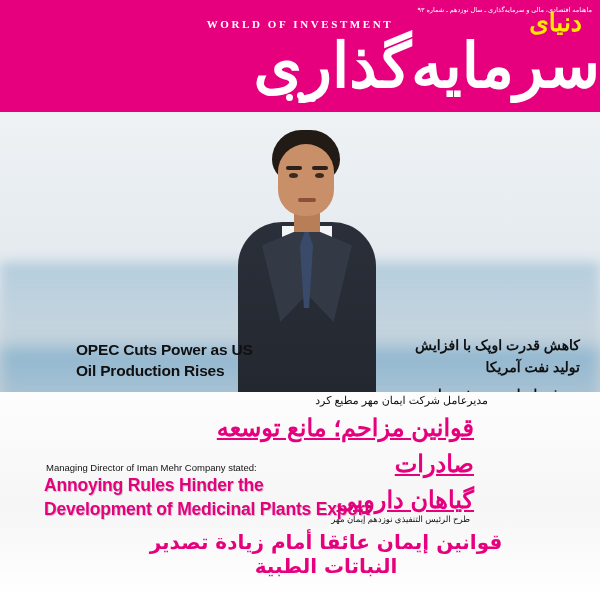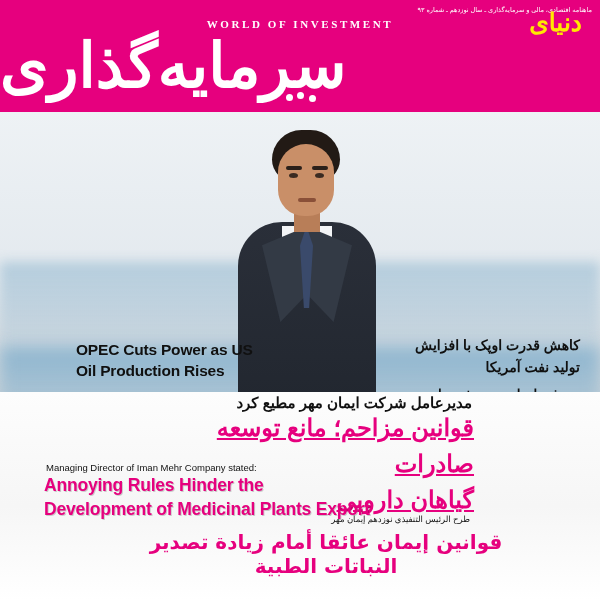--- a/index.html
+++ b/index.html
@@ -64,21 +64,21 @@
     font-weight: bold;
     color: #ffe800;
     direction: rtl;
     line-height: 1;
   }
   .logo-fa {
     position: absolute;
     left: 0;
     right: 0;
     top: 30px;
-    text-align: left;
+    text-align: right;
     color: #ffffff;
     font-size: 62px;
     font-weight: bold;
     direction: rtl;
     line-height: 1.15;
     letter-spacing: -1px;
     white-space: nowrap;
   }
   .dots {
     position: absolute;
@@ -245,25 +245,25 @@
   
   .lower {
     position: absolute;
     left: 0; top: 392px;
     width: 600px;
     height: 208px;
     background: linear-gradient(180deg, #fdfdfd 0%, #f6f6f6 55%, #ffffff 100%);
   }
   .kicker-fa {
     position: absolute;
-    right: 128px; top: 2px;
-    font-size: 15px;
+    right: 112px; top: 2px;
+    font-size: 11px;
     color: #111;
     direction: rtl;
-    font-weight: bold;
+    font-weight: normal;
     white-space: nowrap;
   }
   .main-fa-headline {
     position: absolute;
     right: 126px; top: 18px;
     width: 330px;
     text-align: right;
     direction: rtl;
     color: #e6007e;
     font-weight: bold;

